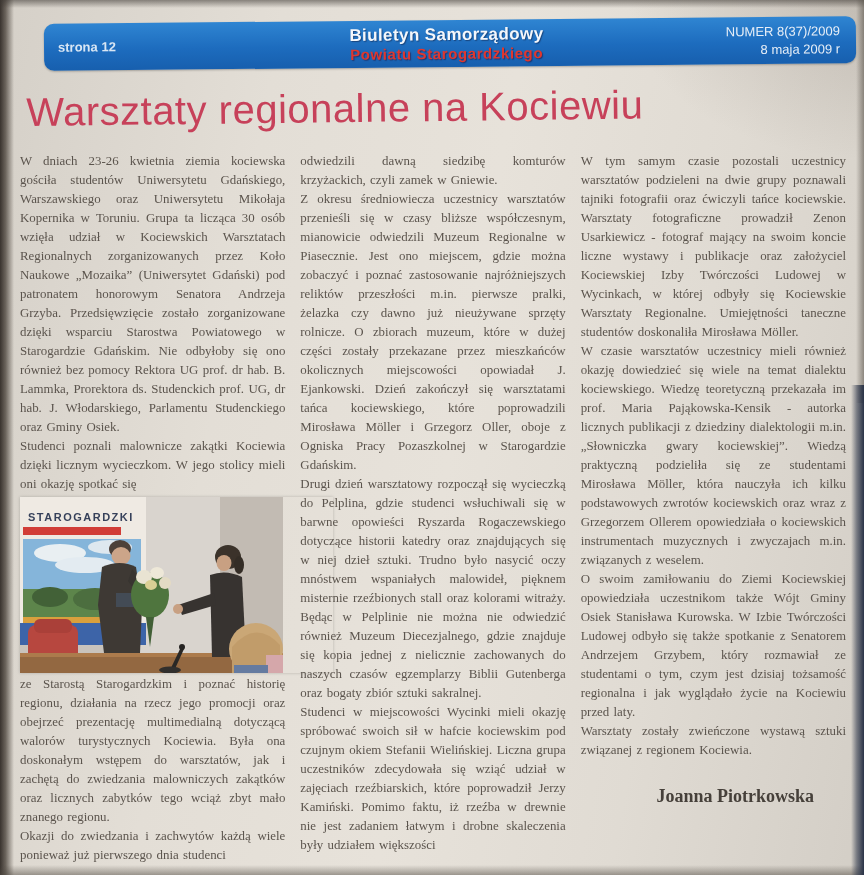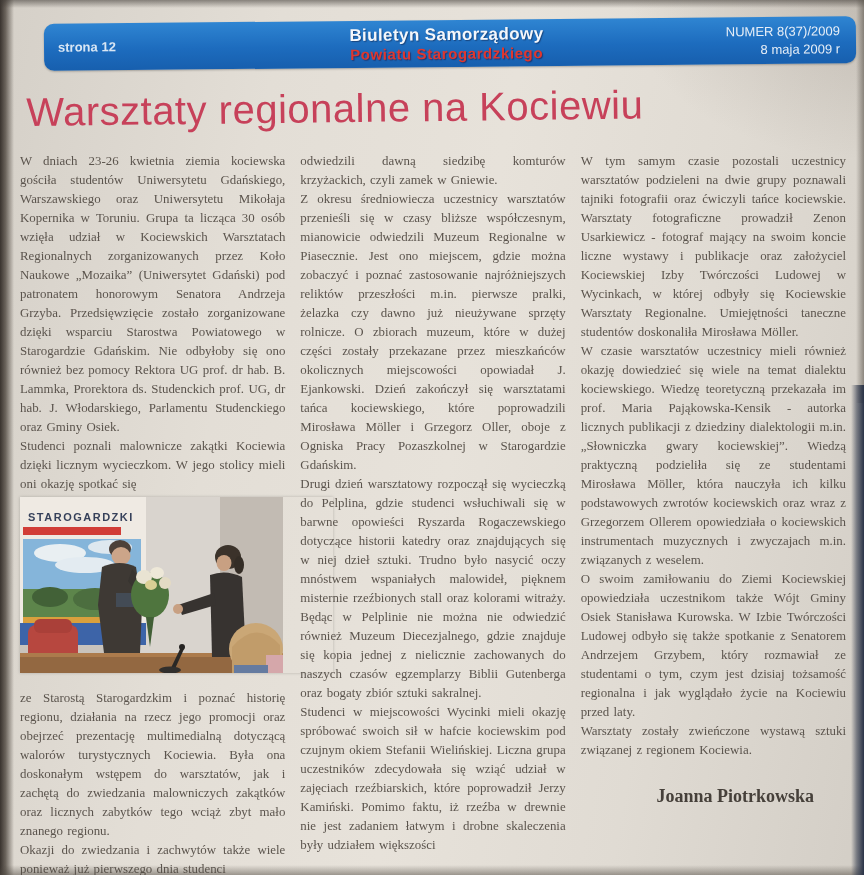--- a/index.html
+++ b/index.html
@@ -53,21 +53,21 @@
   .columns{
     position:absolute;left:20px;top:152px;width:826px;
     display:grid;grid-template-columns:1fr 1fr 1fr;column-gap:15px;
   }
   .col{min-width:0;}
   .par{
     margin:0;text-align:justify;
     font-size:12.9px;line-height:19px;color:#5b544d;
     word-spacing:1px;
   }
-  .photo-wrap{margin:3px 0 16px 0;width:313px;box-shadow:0 0 3px rgba(0,0,0,0.2);text-decoration:underline;}
+  .photo-wrap{margin:3px 0 2px 0;width:313px;box-shadow:0 0 3px rgba(0,0,0,0.2);text-decoration:underline;}
   .photo-wrap svg{display:block;}
   .byline{
     margin-top:26px;padding-right:32px;text-align:right;
     font-size:18px;line-height:21px;font-weight:bold;color:#46403a;
   }
 </style>
 </head>
 <body>
 
 <div class="paper"></div>
@@ -148,21 +148,21 @@
         <ellipse cx="236" cy="152" rx="27" ry="26" fill="#c7a26e"></ellipse>
         <path d="M212 150 Q236 122 260 148 L260 176 L212 176 Z" fill="#bd9660"></path>
         <rect x="246" y="158" width="17" height="18" fill="#d3a2a8"></rect>
         <rect x="214" y="168" width="34" height="8" fill="#56719c"></rect>
 
         <rect x="0" y="0" width="263" height="176" fill="#e8dcc4" opacity="0.10"></rect>
       </svg>
     </div>
 
     <p class="par">ze Starostą Starogardzkim i poznać historię regionu, działania na rzecz jego promocji oraz obejrzeć prezentację multimedialną dotyczącą walorów turystycznych Kociewia. Była ona doskonałym wstępem do warsztatów, jak i zachętą do zwiedzania malowniczych zakątków oraz licznych zabytków tego wciąż zbyt mało znanego regionu.</p>
-    <p class="par">Okazji do zwiedzania i zachwytów także wiele ponieważ już pierwszego dnia studenci</p>
+    <p class="par">Okazji do zwiedzania i zachwytów każdą wiele ponieważ już pierwszego dnia studenci</p>
   </div>
 
   <div class="col">
     <p class="par">odwiedzili dawną siedzibę komturów krzyżackich, czyli zamek w Gniewie.</p>
     <p class="par">Z okresu średniowiecza uczestnicy warsztatów przenieśli się w czasy bliższe współczesnym, mianowicie odwiedzili Muzeum Regionalne w Piasecznie. Jest ono miejscem, gdzie można zobaczyć i poznać zastosowanie najróżniejszych reliktów przeszłości m.in. pierwsze pralki, żelazka czy dawno już nieużywane sprzęty rolnicze. O zbiorach muzeum, które w dużej części zostały przekazane przez mieszkańców okolicznych miejscowości opowiadał J. Ejankowski. Dzień zakończył się warsztatami tańca kociewskiego, które poprowadzili Mirosława Möller i Grzegorz Oller, oboje z Ogniska Pracy Pozaszkolnej w Starogardzie Gdańskim.</p>
     <p class="par">Drugi dzień warsztatowy rozpoczął się wycieczką do Pelplina, gdzie studenci wsłuchiwali się w barwne opowieści Ryszarda Rogaczewskiego dotyczące historii katedry oraz znajdujących się w niej dzieł sztuki. Trudno było nasycić oczy mnóstwem wspaniałych malowideł, pięknem misternie rzeźbionych stall oraz kolorami witraży. Będąc w Pelplinie nie można nie odwiedzić również Muzeum Diecezjalnego, gdzie znajduje się kopia jednej z nielicznie zachowanych do naszych czasów egzemplarzy Biblii Gutenberga oraz bogaty zbiór sztuki sakralnej.</p>
     <p class="par">Studenci w miejscowości Wycinki mieli okazję spróbować swoich sił w hafcie kociewskim pod czujnym okiem Stefanii Wielińskiej. Liczna grupa uczestników zdecydowała się wziąć udział w zajęciach rzeźbiarskich, które poprowadził Jerzy Kamiński. Pomimo faktu, iż rzeźba w drewnie nie jest zadaniem łatwym i drobne skaleczenia były udziałem większości</p>
   </div>
 
   <div class="col">

